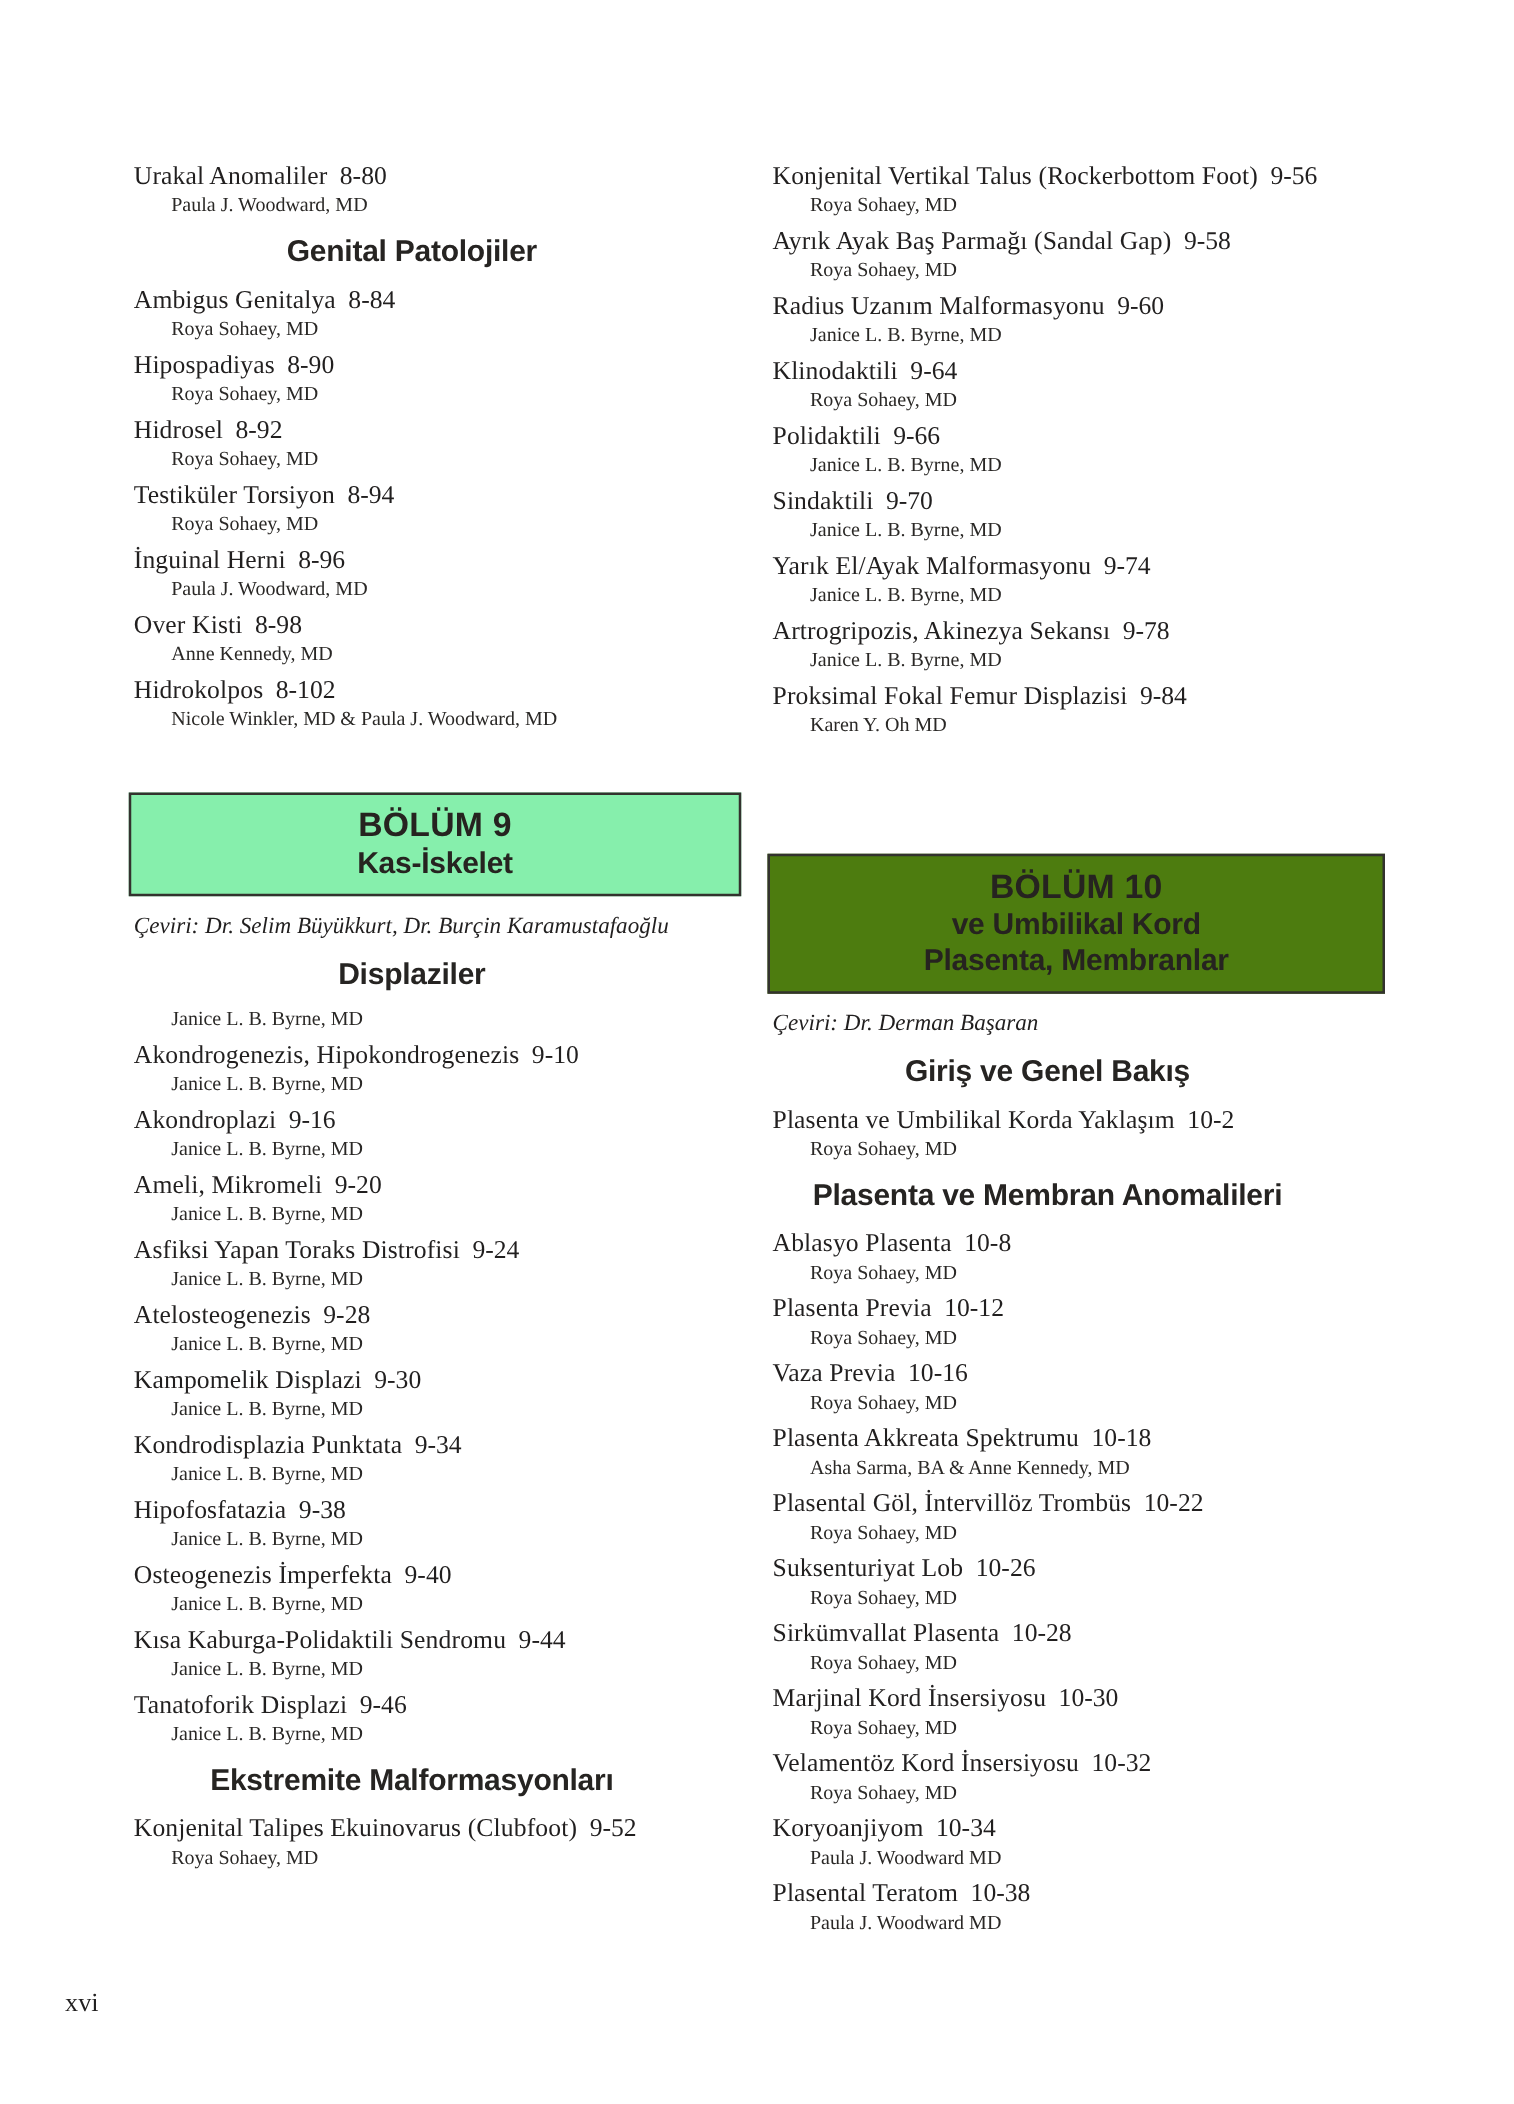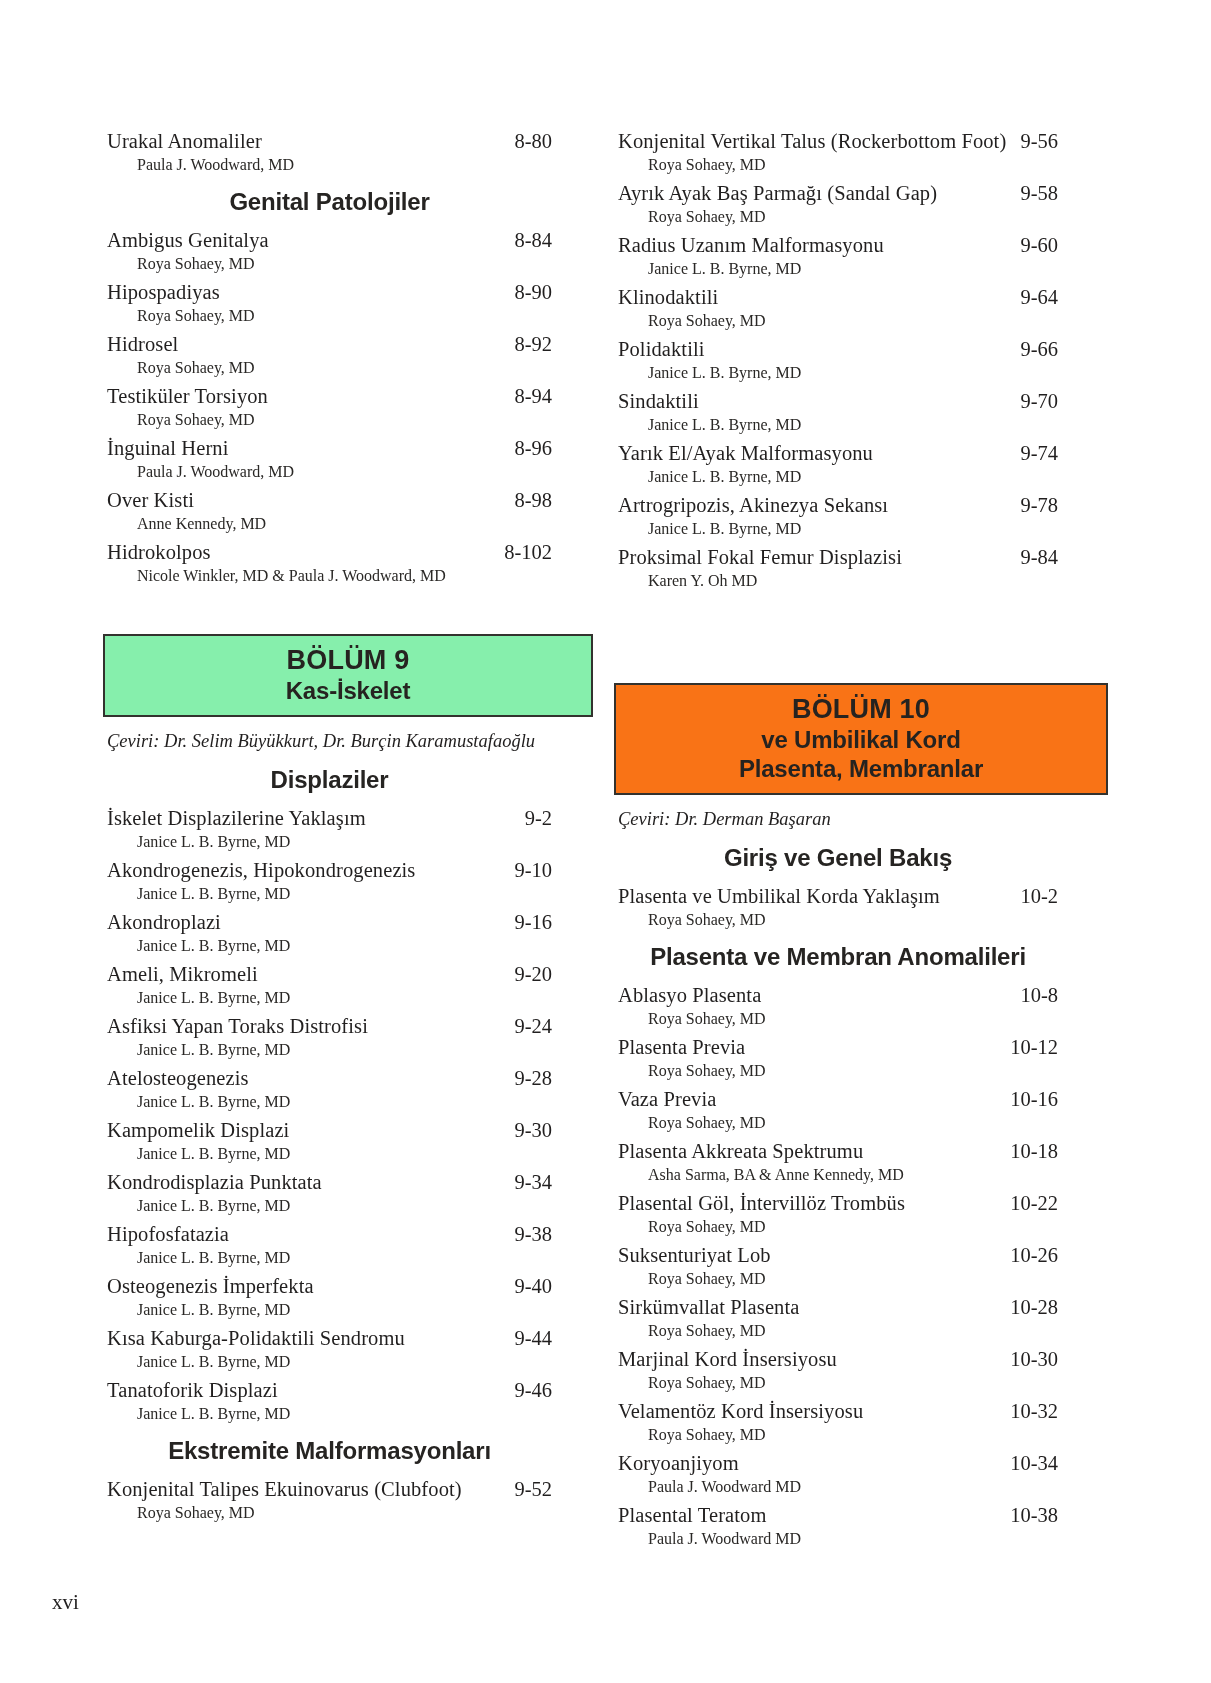--- a/index.html
+++ b/index.html
@@ -8,21 +8,21 @@
     font-family:"Liberation Serif","DejaVu Serif",serif;
     color:#211f1f;overflow:hidden;
   }
   .col{position:absolute;top:128px;}
   #col-left{left:107px;width:445px;}
   #col-right{left:618px;width:440px;}
 
   
   .entry{margin-bottom:5px;}
   .entry-row{
-    display:flex;justify-content:space-between;align-items:baseline;
+    display:flex;align-items:baseline;
     font-size:20.5px;line-height:26px;white-space:nowrap;
   }
   .entry-title{letter-spacing:0.1px;}
   .entry-page{margin-left:10px;}
   .entry-author{
     font-size:16px;line-height:21px;padding-left:30px;
     color:#2a2826;white-space:nowrap;
   }
 
   
@@ -127,24 +127,20 @@
   <div class="chapter-box" style="background: #86efac;">
     <div class="box-title">BÖLÜM 9</div>
   <div class="box-subtitle">Kas-İskelet</div>
     </div>
 
   <div class="translator">Çeviri: Dr. Selim Büyükkurt, Dr. Burçin Karamustafaoğlu</div>
 
   <div class="section-heading">Displaziler</div>
 
   <div class="entry">
-    <div class="entry-row">
-      <span class="entry-title">İskelet Displazilerine Yaklaşım</span>
-      <span class="entry-page">9-2</span>
-    </div>
     <div class="entry-author">Janice L. B. Byrne, MD</div>
   </div>
 
   <div class="entry">
     <div class="entry-row">
       <span class="entry-title">Akondrogenezis, Hipokondrogenezis</span>
       <span class="entry-page">9-10</span>
     </div>
     <div class="entry-author">Janice L. B. Byrne, MD</div>
   </div>
@@ -305,21 +301,21 @@
   </div>
 
   <div class="entry">
     <div class="entry-row">
       <span class="entry-title">Proksimal Fokal Femur Displazisi</span>
       <span class="entry-page">9-84</span>
     </div>
     <div class="entry-author">Karen Y. Oh MD</div>
   </div>
 
-  <div class="chapter-box" style="background: #f97316;">
+  <div class="chapter-box" style="background: #4d7c0f;">
     <div class="box-title">BÖLÜM 10</div>
   <div class="box-subtitle">ve Umbilikal Kord</div>
       <div class="box-subtitle">Plasenta, Membranlar</div>
     </div>
 
   <div class="translator">Çeviri: Dr. Derman Başaran</div>
 
   <div class="section-heading">Giriş ve Genel Bakış</div>
 
   <div class="entry">

